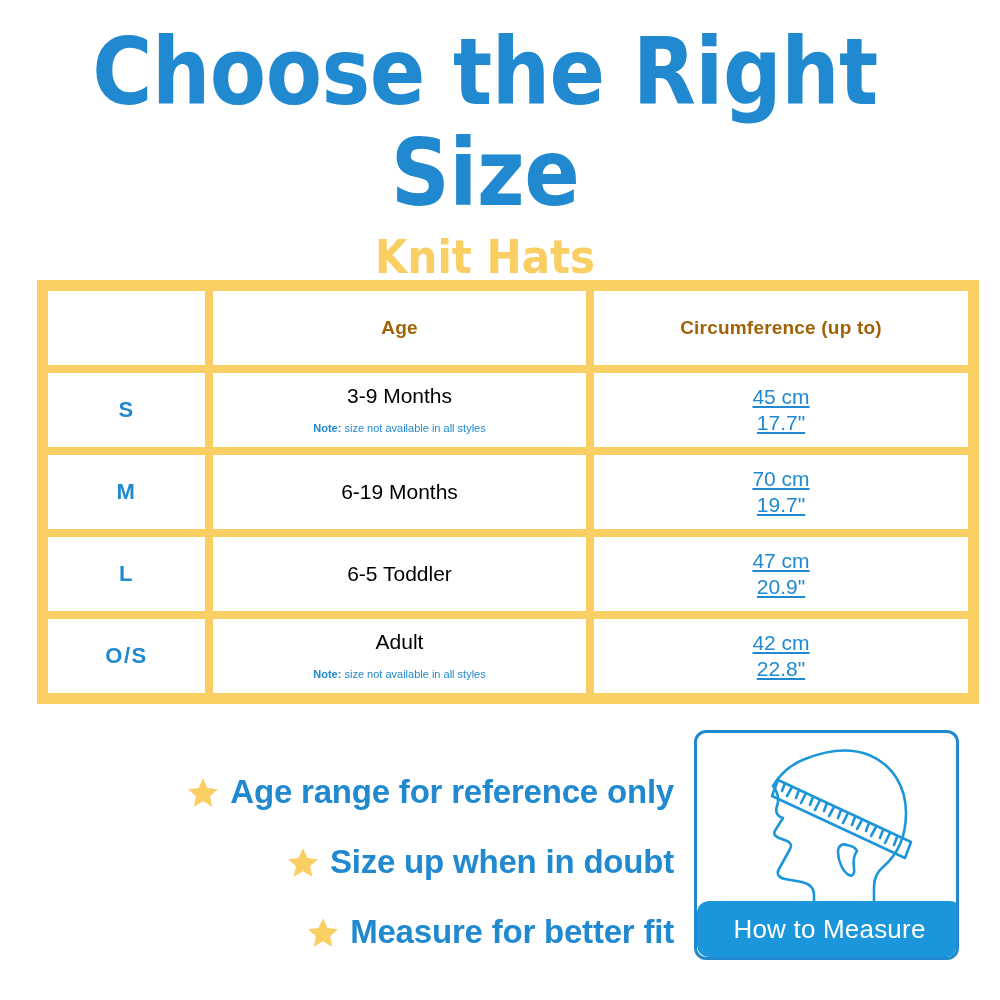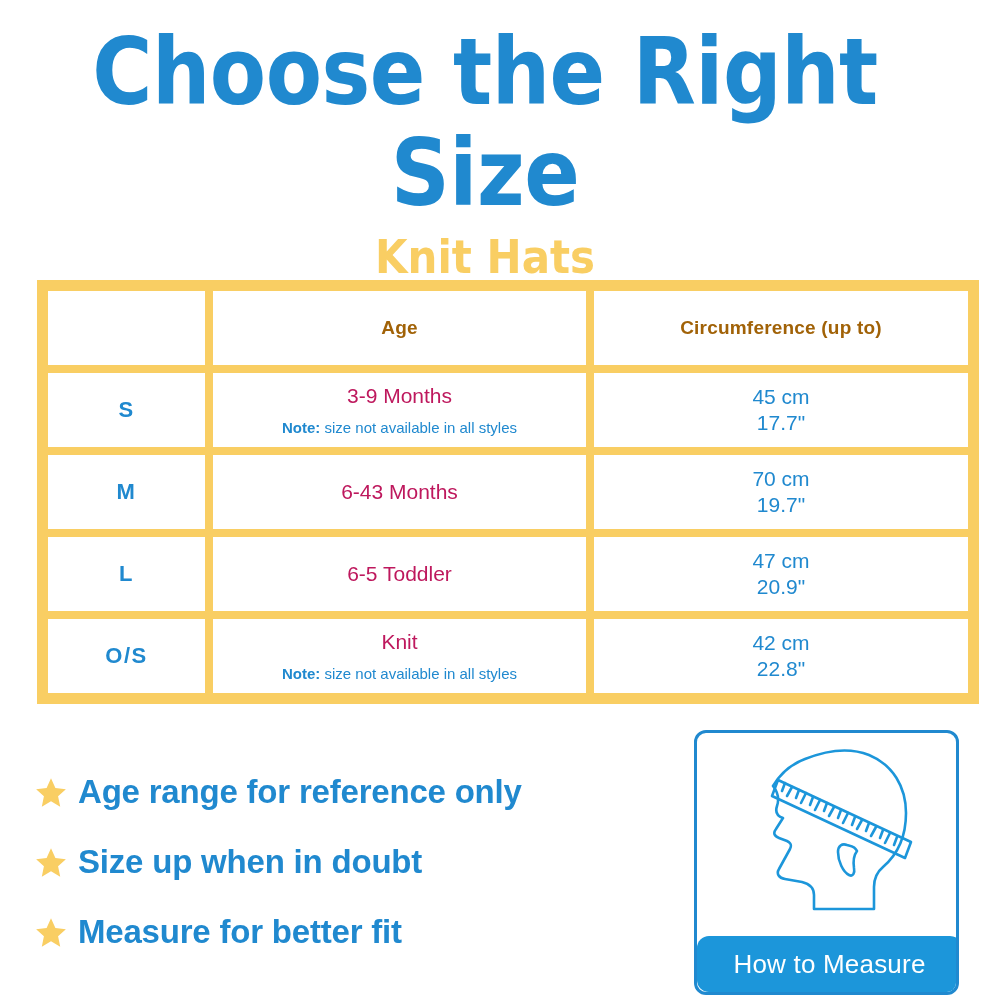--- a/index.html
+++ b/index.html
@@ -101,46 +101,48 @@
     height: 74px;
   }
   td.c-age, td.c-circ {
     height: 74px;
     color: #2089CF;
   }
   .age-main {
     font-size: 21px;
     font-weight: normal;
     line-height: 26px;
-    color: #be185d;
+    color: #000000;
   }
   .age-note {
-    font-size: 15px;
+    font-size: 11px;
     line-height: 18px;
     color: #2089CF;
     margin-top: 10px;
   }
   .age-note b { font-weight: bold; }
   .circ-line {
     font-size: 21px;
     line-height: 26px;
     color: #2089CF;
+    text-decoration: underline;
   }
 
   
   .bullets {
     position: absolute;
     left: 34px;
     top: 757px;
     width: 640px;
   }
   .bullet-row {
     display: flex;
     align-items: center;
     height: 70px;
+    justify-content: flex-end;
   }
   .star {
     width: 34px;
     height: 34px;
     flex: 0 0 34px;
     margin-right: 10px;
     position: relative;
     top: 1px;
   }
   .bullet-text {
@@ -151,21 +153,21 @@
     line-height: 38px;
     white-space: nowrap;
   }
 
   
   .measure-card {
     position: absolute;
     left: 694px;
     top: 730px;
     width: 265px;
-    height: 265px;
+    height: 230px;
     border: 3px solid #2089CF;
     border-radius: 12px;
     box-sizing: border-box;
     background: #ffffff;
     overflow: hidden;
   }
   .measure-illus {
     position: absolute;
     left: 0;
     top: 0;
@@ -220,21 +222,21 @@
         </td>
         <td class="c-circ">
           <div class="circ-line">45 cm</div>
           <div class="circ-line">17.7"</div>
         </td>
       </tr>
 
       <tr>
         <td class="c-size">M</td>
         <td class="c-age">
-          <div class="age-main">6-43 Months</div>
+          <div class="age-main">6-19 Months</div>
         </td>
         <td class="c-circ">
           <div class="circ-line">70 cm</div>
           <div class="circ-line">19.7"</div>
         </td>
       </tr>
 
       <tr>
         <td class="c-size">L</td>
         <td class="c-age">
@@ -242,21 +244,21 @@
         </td>
         <td class="c-circ">
           <div class="circ-line">47 cm</div>
           <div class="circ-line">20.9"</div>
         </td>
       </tr>
 
       <tr>
         <td class="c-size">O/S</td>
         <td class="c-age">
-          <div class="age-main">Knit</div>
+          <div class="age-main">Adult</div>
           <div class="age-note"><b>Note:</b><span> size not available in all styles</span></div>
         </td>
         <td class="c-circ">
           <div class="circ-line">42 cm</div>
           <div class="circ-line">22.8"</div>
         </td>
       </tr>
     </tbody>
   </table>
 </div>

